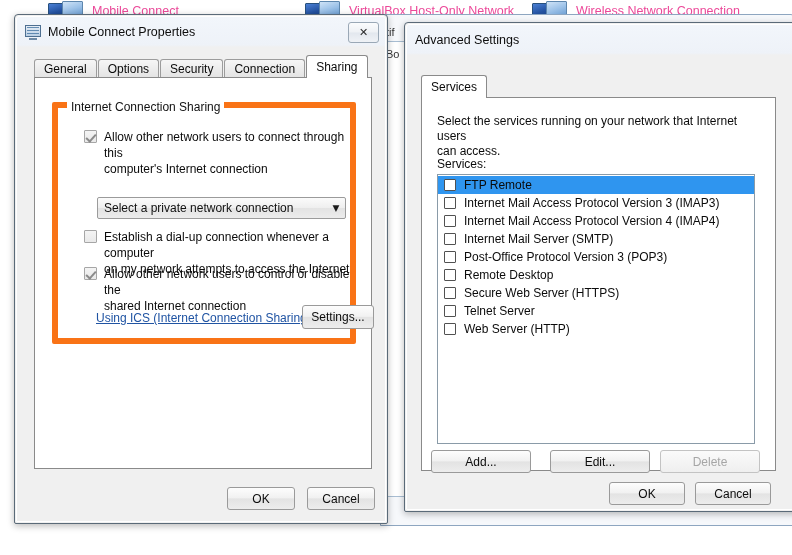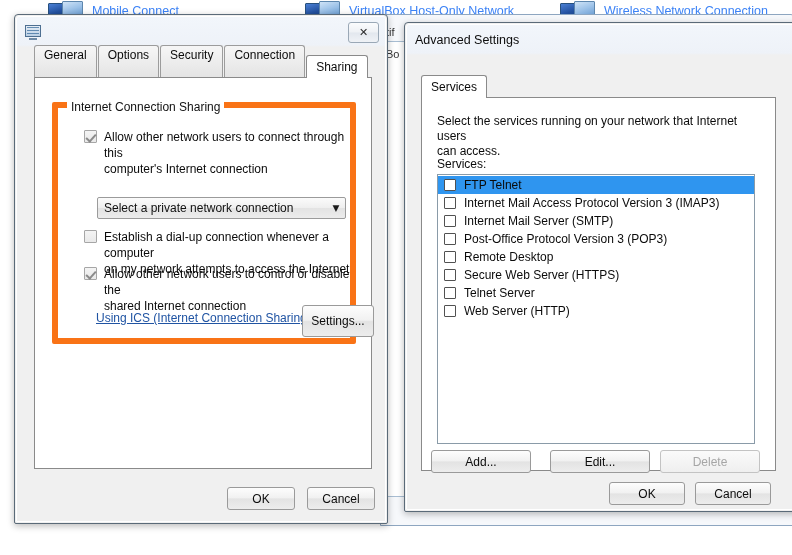--- a/index.html
+++ b/index.html
@@ -28,21 +28,21 @@
     position: absolute;
     top: 0px;
     height: 22px;
     display: flex;
     align-items: center;
     gap: 8px;
     white-space: nowrap;
   }
   .desk-label {
     font-size: 12.5px;
-    color: #3b82f6;
+    color: #ec4899;
     font-family: "Liberation Sans", sans-serif;
   }
   
   .net-icon {
     position: relative;
     width: 36px; height: 20px;
     flex: 0 0 auto;
   }
   .net-icon .mon-a, .net-icon .mon-b {
     position: absolute;
@@ -177,21 +177,21 @@
   }
 
   
   .tabstrip {
     position: absolute;
     display: flex;
     align-items: flex-end;
     height: 22px;
   }
   .tab {
-    height: 32px;
+    height: 18px;
     line-height: 19px;
     padding: 0 9px;
     font-size: 12px;
     color: #0b0b0b;
     background: linear-gradient(to bottom, #f6f6f6, #e4e4e4);
     border: 1px solid #9c9c9c;
     border-bottom: none;
     border-radius: 3px 3px 0 0;
     margin-right: 1px;
     box-sizing: border-box;
@@ -380,21 +380,21 @@
 
   <div class="desk-item" style="left:305px;">
     <span class="net-icon">
       <span class="mon-a"></span>
         <span class="mon-b"></span>
         <span class="base"></span>
     </span>
     <span class="desk-label">VirtualBox Host-Only Network</span>
   </div>
 
-  <div class="desk-item" style="left:560px;">
+  <div class="desk-item" style="left:532px;">
     <span class="net-icon">
       <span class="mon-a"></span>
         <span class="mon-b"></span>
         <span class="base"></span>
     </span>
     <span class="desk-label">Wireless Network Connection</span>
   </div>
 
   <div id="bg-window-frag">
     <div class="frag-inner"></div>
@@ -420,25 +420,29 @@
 
       <div class="body-text" style="left:15px; top:16px; width:330px;">Select the services running on your network that Internet users
 can access.</div>
 
       <div class="plain-label" style="left:15px; top:59px;">Services:</div>
 
       <div class="listbox" style="left:15px; top:76px; width:318px; height:270px;">
 
         <div class="lb-item selected">
           <span class="lb-cbox"></span>
-          <span>FTP Telnet</span>
+          <span>FTP Remote</span>
         </div>
         <div class="lb-item">
           <span class="lb-cbox"></span>
           <span>Internet Mail Access Protocol Version 3 (IMAP3)</span>
+        </div>
+        <div class="lb-item">
+          <span class="lb-cbox"></span>
+          <span>Internet Mail Access Protocol Version 4 (IMAP4)</span>
         </div>
         <div class="lb-item">
           <span class="lb-cbox"></span>
           <span>Internet Mail Server (SMTP)</span>
         </div>
         <div class="lb-item">
           <span class="lb-cbox"></span>
           <span>Post-Office Protocol Version 3 (POP3)</span>
         </div>
         <div class="lb-item">
@@ -471,20 +475,21 @@
 </div>
 
 <div class="dialog" style="left:14px; top:14px; width:374px; height:510px;">
   <div class="dialog-inner">
 
     <div class="titlebar">
       <span class="title-icon">
         <span class="scr"></span>
           <span class="ped"></span>
       </span>
+      <span class="title-text">Mobile Connect Properties</span>
     </div>
     <div class="close-btn">✕</div>
 
     <div class="tabstrip" style="left:17px; top:38px;">
       <div class="tab">General</div>
       <div class="tab">Options</div>
       <div class="tab">Security</div>
       <div class="tab">Connection</div>
       <div class="tab selected">Sharing</div>
     </div>
@@ -514,21 +519,21 @@
         </div>
 
         <div class="cbrow" style="left:26px; top:158px; width:268px;">
           <span class="cbox checked"></span>
           <span class="cbtext">Allow other network users to control or disable the
 shared Internet connection</span>
         </div>
 
         <div class="link" style="left:38px; top:203px;">Using ICS (Internet Connection Sharing)</div>
 
-        <div class="btn" style="left:244px; top:197px; width:72px; height:32px;">Settings...</div>
+        <div class="btn" style="left:244px; top:197px; width:72px; height:24px;">Settings...</div>
       </div>
     </div>
 
     <div class="btn" style="left:210px; top:470px; width:68px; height:23px;">OK</div>
     <div class="btn" style="left:290px; top:470px; width:68px; height:23px;">Cancel</div>
 
   </div>
 </div>
 
 </body></html>

